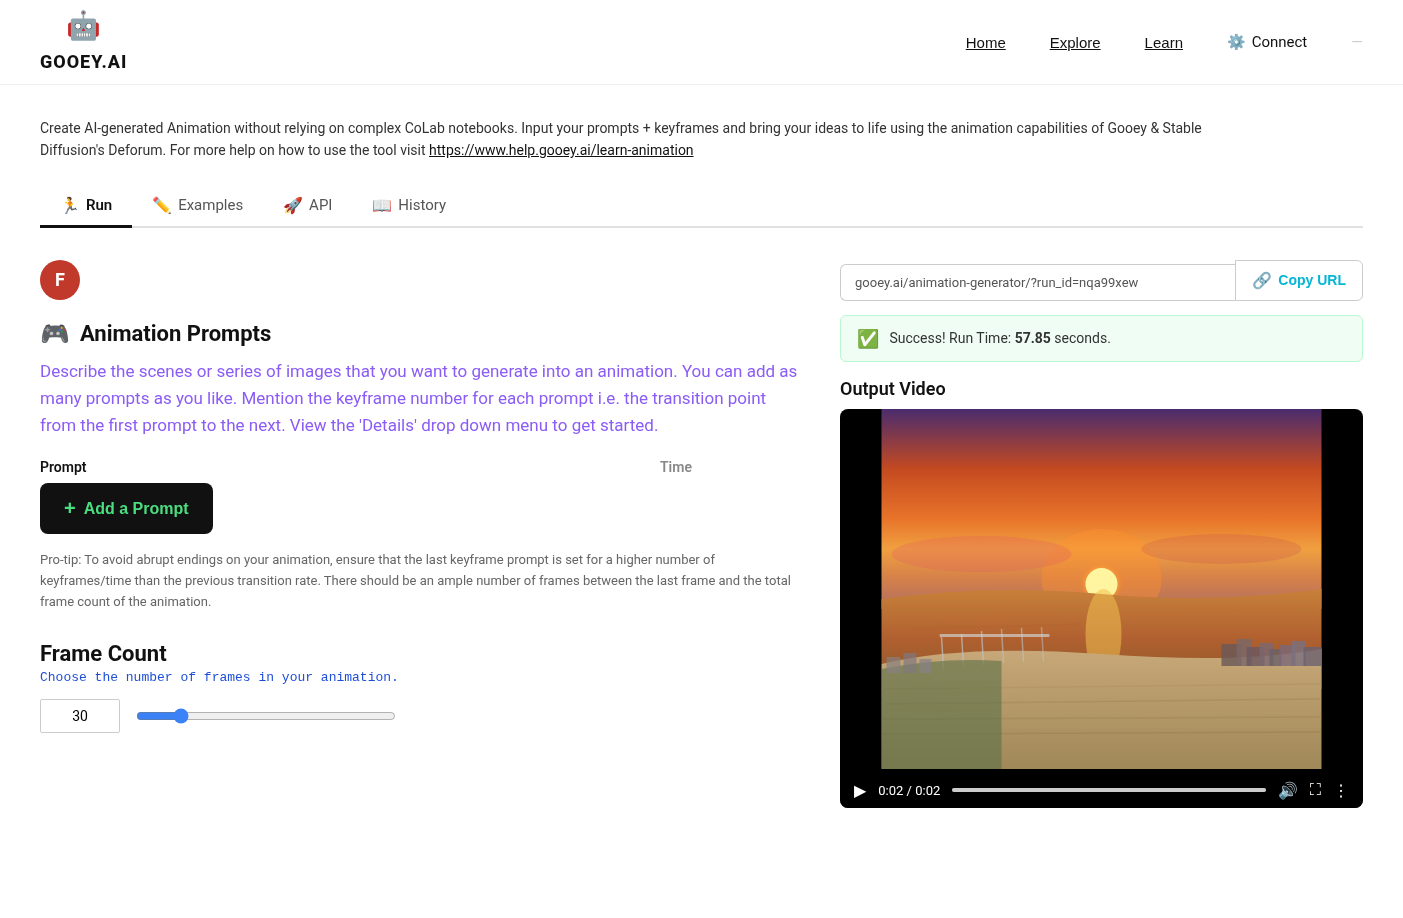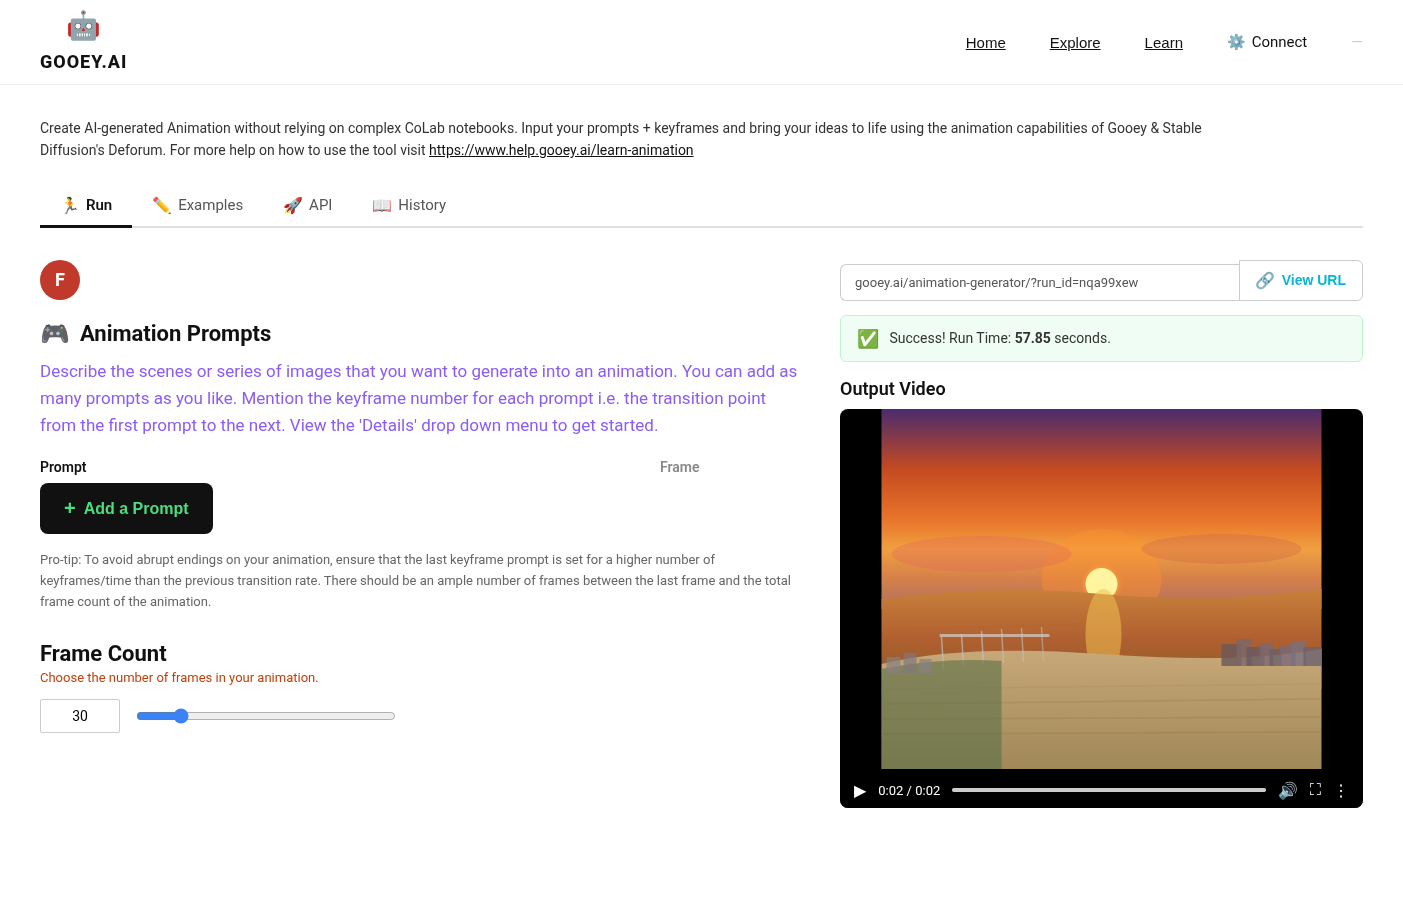--- a/index.html
+++ b/index.html
@@ -51,21 +51,21 @@
     
     
     .add-prompt-btn { display: flex; align-items: center; gap: 8px; background: #111; color: #4ade80; border: none; border-radius: 8px; padding: 14px 24px; font-size: 16px; font-weight: 600; cursor: pointer; margin-bottom: 16px; }
     .add-prompt-btn .plus { font-size: 20px; }
     
     
     .pro-tip { font-size: 13px; color: #666; line-height: 1.6; margin-bottom: 28px; }
     
     
     .section-heading { font-size: 22px; font-weight: 700; margin-bottom: 4px; }
-    .section-subtext { font-size: 13px; color: #c2410c; margin-bottom: 14px; }
+    .section-subtext { font-size: 13px; color: #1d4ed8; margin-bottom: 14px; font-family: Liberation Mono, monospace; }
     .frame-count-row { display: flex; align-items: center; gap: 16px; }
     .frame-count-input { width: 80px; border: 1px solid #ccc; border-radius: 2px; padding: 8px 10px; font-size: 14px; text-align: center; font-family: inherit; }
     .slider { flex: 1; max-width: 260px; accent-color: #3b82f6; }
     
     
     .url-bar { display: flex; align-items: flex-end; gap: 0; margin-bottom: 14px; }
     .url-input { flex: 1; border: 1px solid #ccc; border-right: none; border-radius: 6px 0 0 6px; padding: 10px 14px; font-size: 13px; color: #555; background: #fff; font-family: inherit; outline: none; }
     .copy-url-btn { display: flex; align-items: center; gap: 6px; background: #fff; border: 1px solid #ccc; border-radius: 0 6px 6px 0; padding: 10px 16px; font-size: 14px; font-weight: 600; color: #06b6d4; cursor: pointer; white-space: nowrap; }
     .copy-icon { font-size: 16px; }
     
@@ -143,21 +143,21 @@
 
       <div class="section-title">
         <span class="section-icon">🎮</span>
         <span>Animation Prompts</span>
       </div>
 
       <p class="section-desc">Describe the scenes or series of images that you want to generate into an animation. You can add as many prompts as you like. Mention the keyframe number for each prompt i.e. the transition point from the first prompt to the next. View the 'Details' drop down menu to get started.</p>
 
       <div class="prompts-header">
         <span class="prompt-label">Prompt</span>
-        <span class="frame-label">Frame</span>
+        <span class="frame-label">Time</span>
         <div style="width:44px"></div>
       </div>
 
 
       <button class="add-prompt-btn">
         <span class="plus">+</span>
         <span>Add a Prompt</span>
       </button>
 
       <p class="pro-tip">Pro-tip: To avoid abrupt endings on your animation, ensure that the last keyframe prompt is set for a higher number of keyframes/time than the previous transition rate. There should be an ample number of frames between the last frame and the total frame count of the animation.</p>
@@ -171,21 +171,21 @@
       </div>
 
     </div>
 
     <div class="right-panel">
 
       <div class="url-bar">
         <input type="text" class="url-input" value="gooey.ai/animation-generator/?run_id=nqa99xew" style="">
         <button class="copy-url-btn">
           <span class="copy-icon">🔗</span>
-          <span>View URL</span>
+          <span>Copy URL</span>
         </button>
       </div>
 
       <div class="success-banner">
         <span class="success-icon">✅</span>
         <span>
           <span>Success! Run Time: </span>
           <span class="run-time-bold">57.85</span>
           <span> seconds.</span>
         </span>

